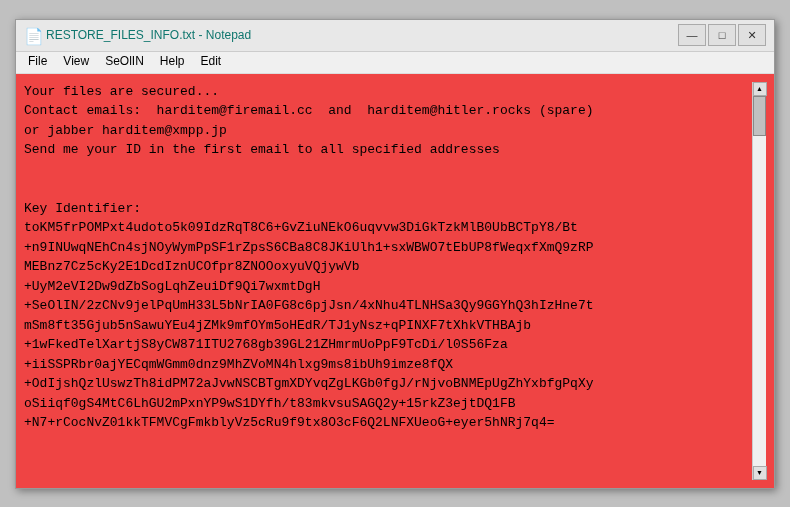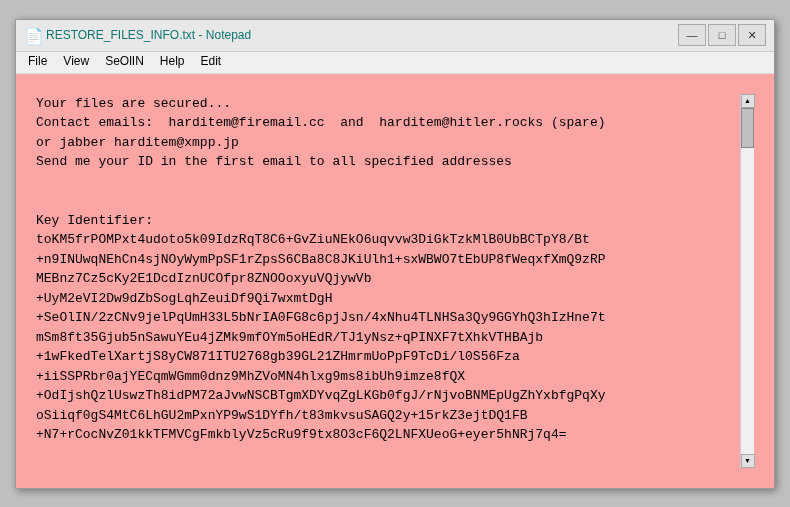--- a/index.html
+++ b/index.html
@@ -80,22 +80,22 @@
 
     .menu-item {
       padding: 2px 8px;
       font-size: 12px;
       color: #000;
       cursor: pointer;
     }
 
     .content-area {
       flex: 1;
-      background: #fca5a5;
-      padding: 20px;
+      background: #ef4444;
+      padding: 8px;
       overflow: hidden;
       position: relative;
       display: flex;
     }
 
     .text-content {
       flex: 1;
       font-family: 'Courier New', Courier, monospace;
       font-size: 13px;
       line-height: 1.5;

